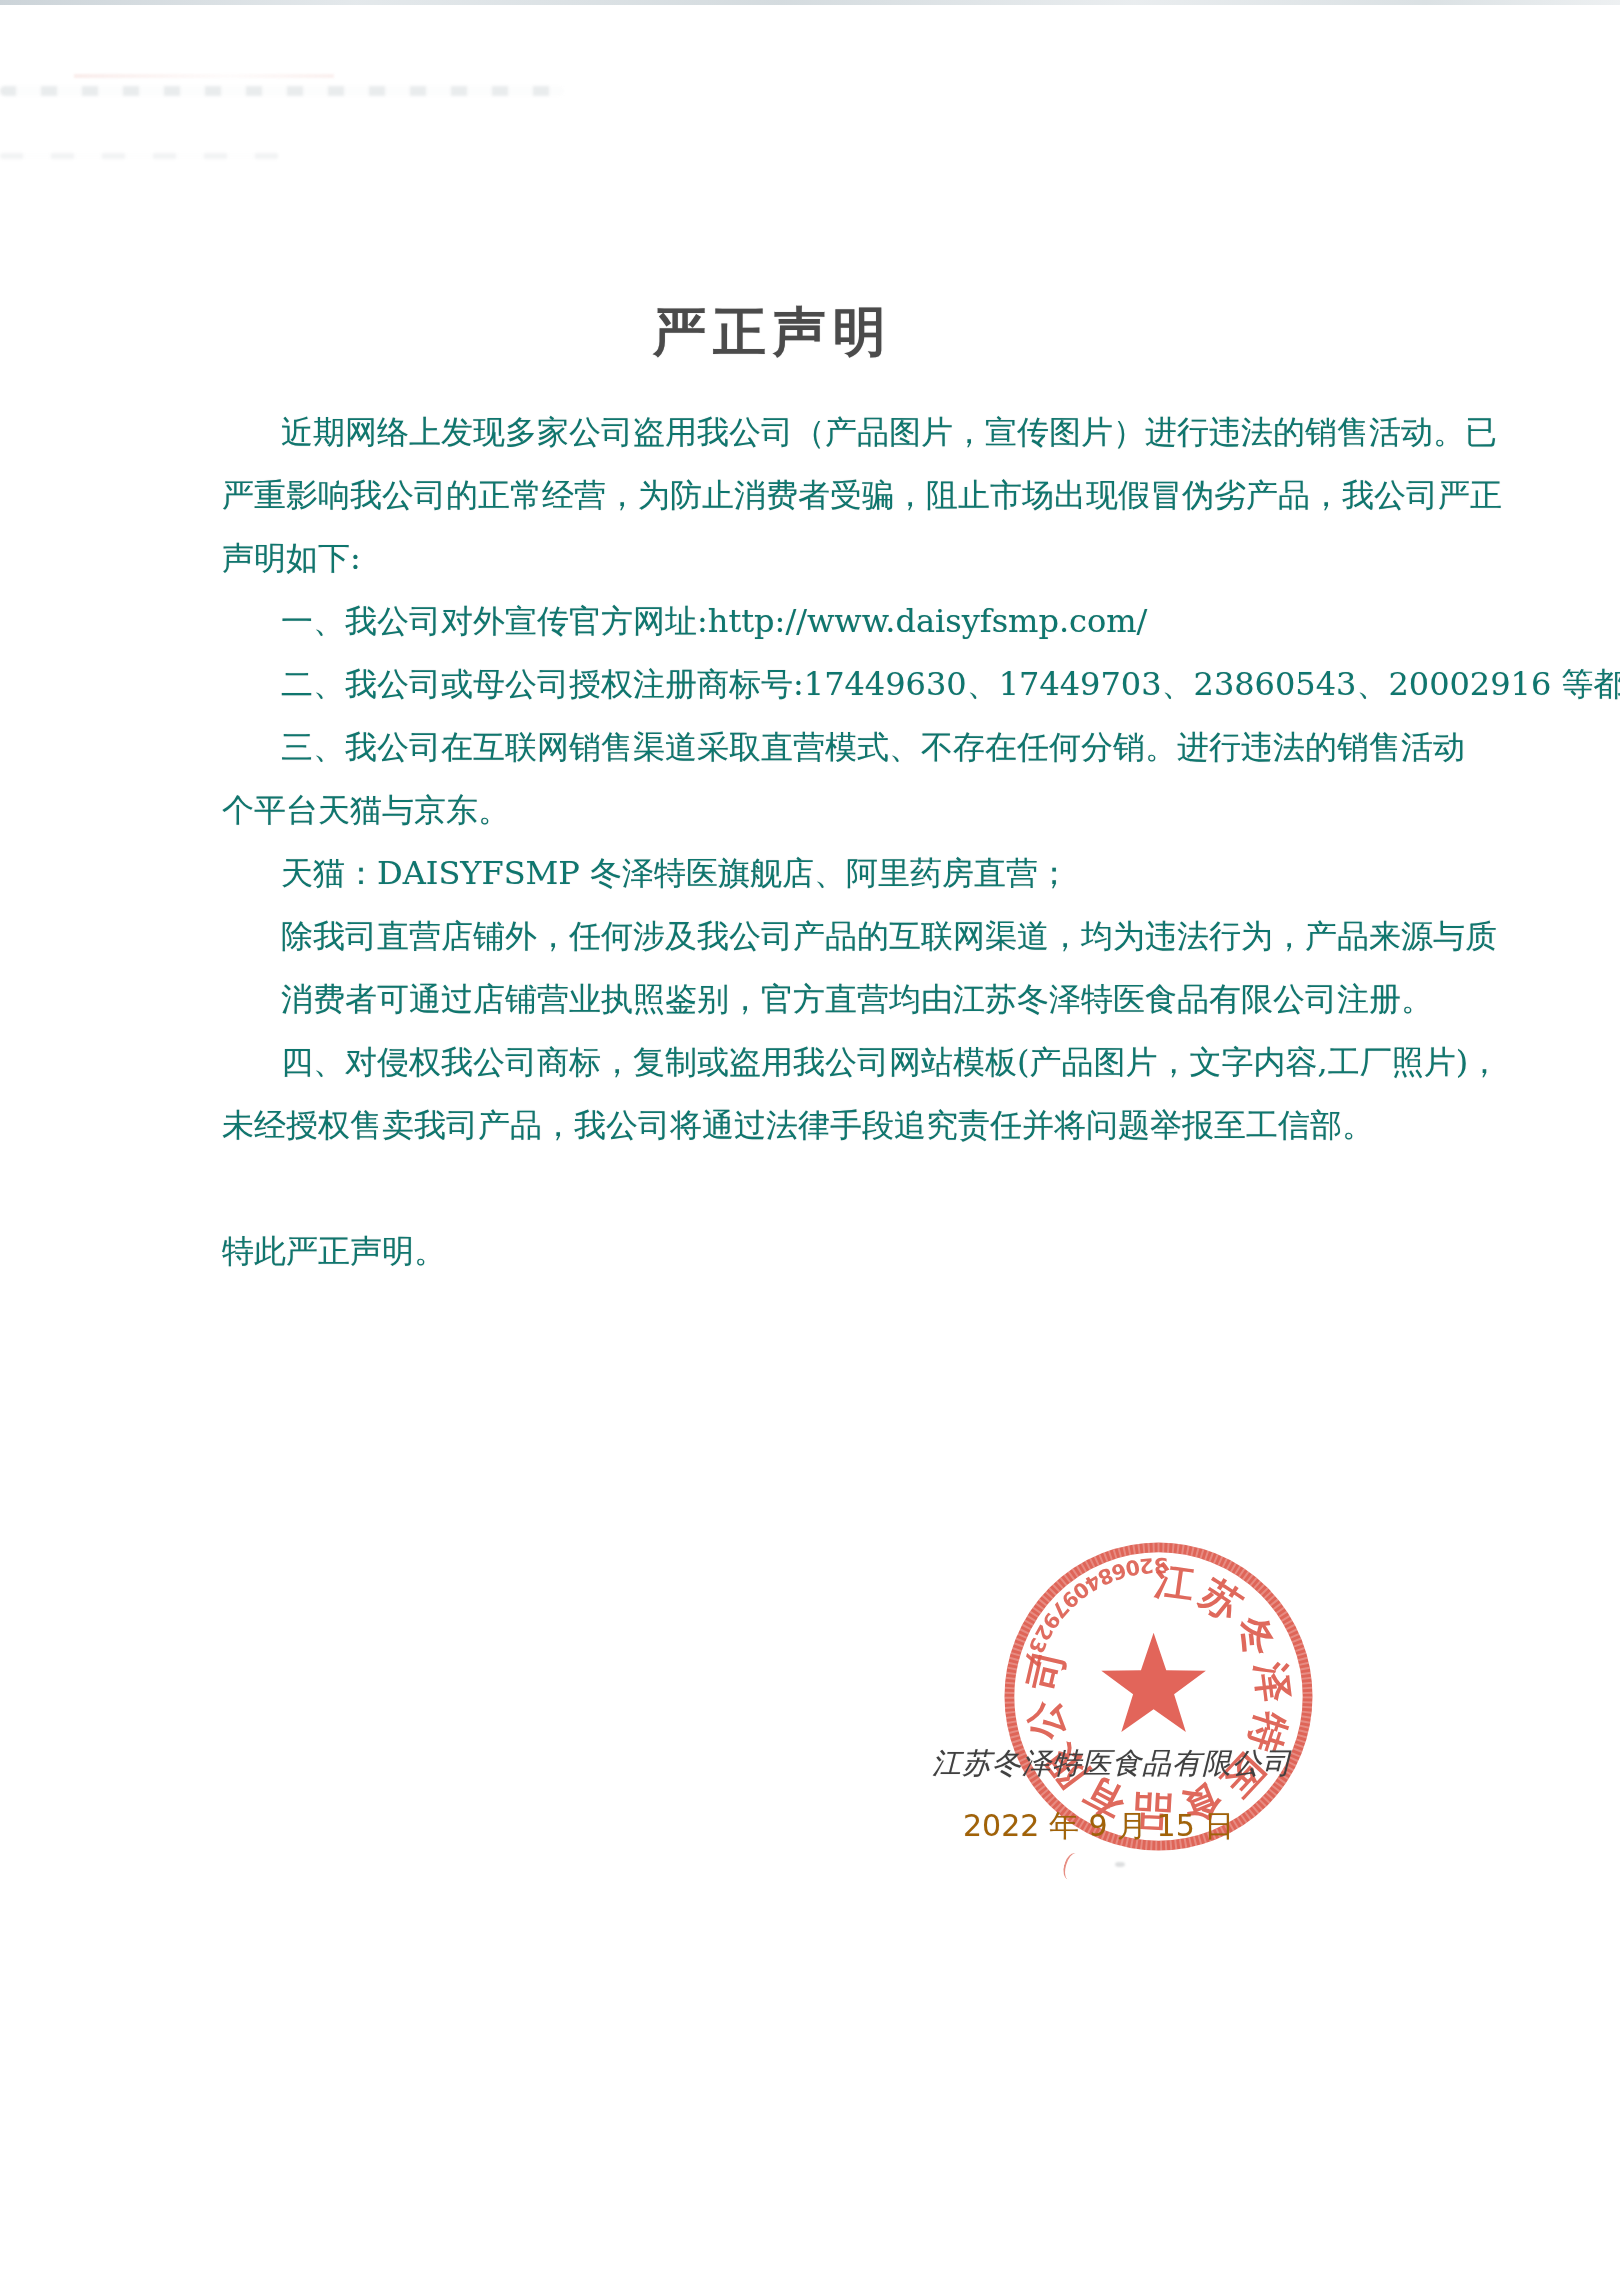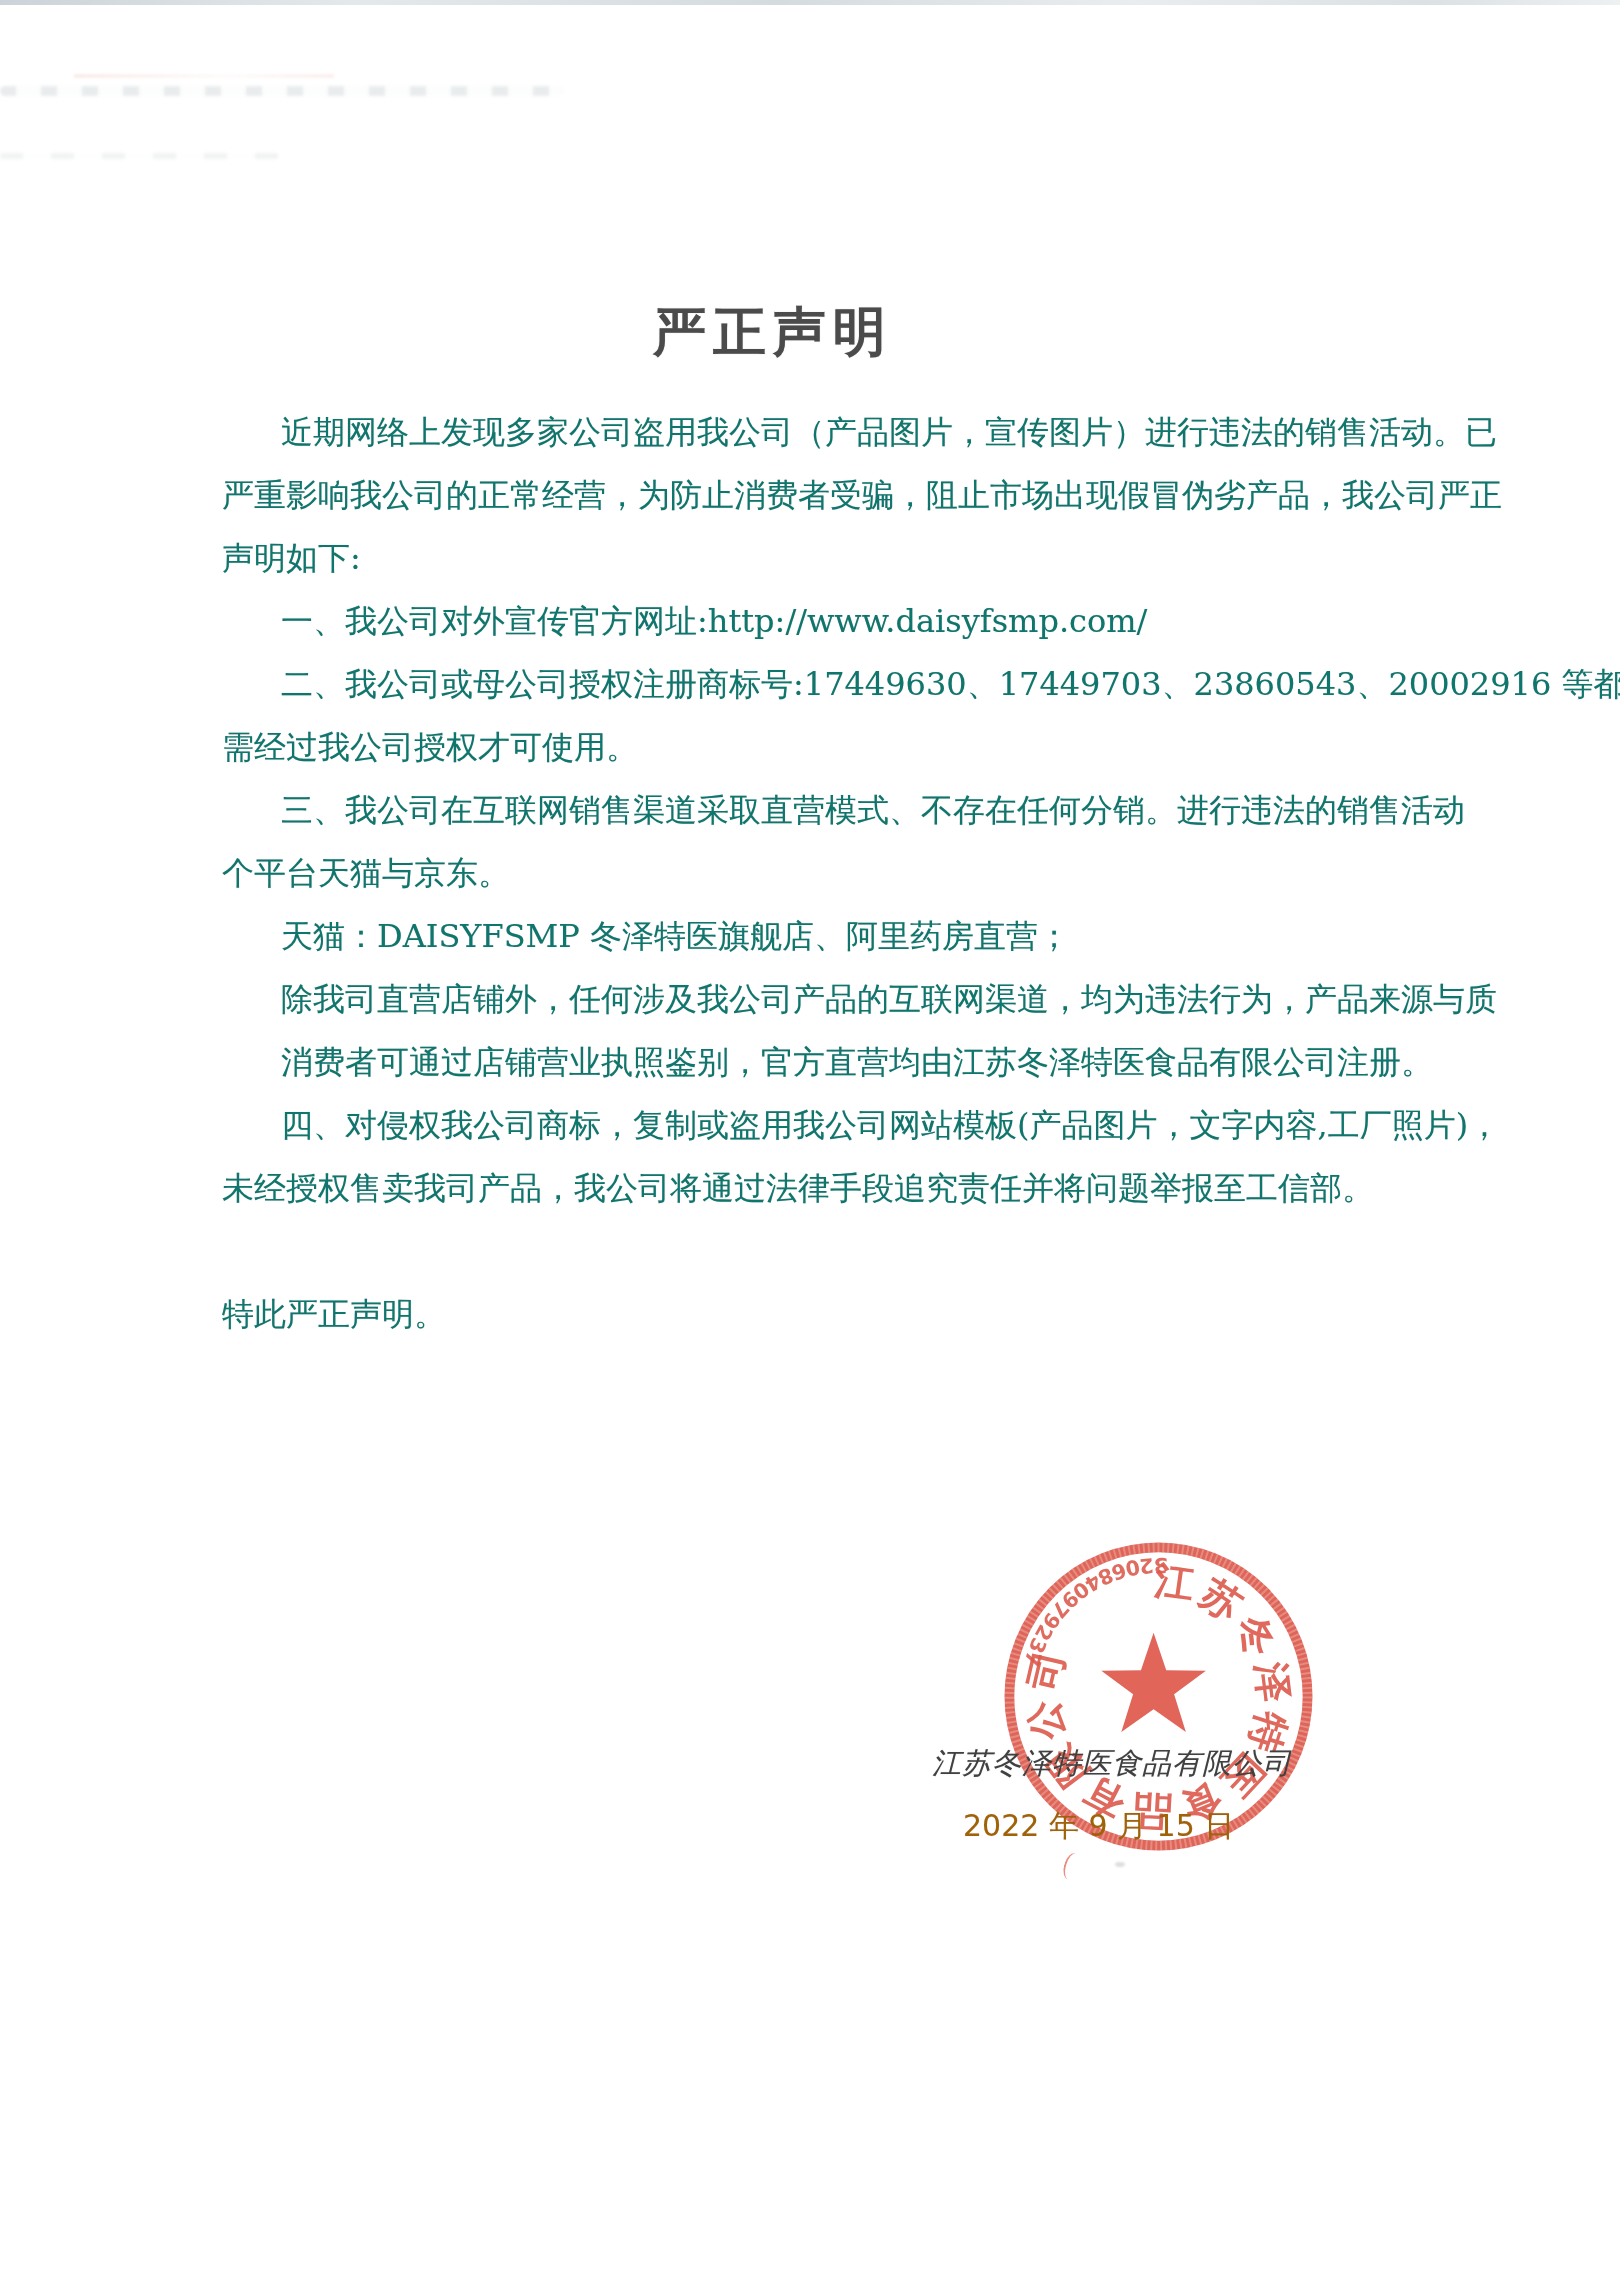--- a/index.html
+++ b/index.html
@@ -103,21 +103,20 @@
   <div class="artifact pink-dash"></div>
 
   <h1 class="title">严正声明</h1>
 
   <div class="bodytext" id="body-lines">
       <div class="line indent">近期网络上发现多家公司盗用我公司（产品图片，宣传图片）进行违法的销售活动。已</div>
       <div class="line">严重影响我公司的正常经营，为防止消费者受骗，阻止市场出现假冒伪劣产品，我公司严正</div>
       <div class="line">声明如下:</div>
       <div class="line indent">一、我公司对外宣传官方网址:http://www.daisyfsmp.com/</div>
       <div class="line indent">二、我公司或母公司授权注册商标号:17449630、17449703、23860543、20002916 等都</div>
-      <div class="line">需经过我公司授权才可使用。</div>
       <div class="line indent">三、我公司在互联网销售渠道采取直营模式、不存在任何分销。进行违法的销售活动</div>
       <div class="line">个平台天猫与京东。</div>
       <div class="line indent">天猫：DAISYFSMP 冬泽特医旗舰店、阿里药房直营；</div>
       <div class="line indent">除我司直营店铺外，任何涉及我公司产品的互联网渠道，均为违法行为，产品来源与质</div>
       <div class="line indent">消费者可通过店铺营业执照鉴别，官方直营均由江苏冬泽特医食品有限公司注册。</div>
       <div class="line indent">四、对侵权我公司商标，复制或盗用我公司网站模板(产品图片，文字内容,工厂照片)，</div>
       <div class="line">未经授权售卖我司产品，我公司将通过法律手段追究责任并将问题举报至工信部。</div>
       <div class="line"></div>
       <div class="line">特此严正声明。</div>
     </div>

